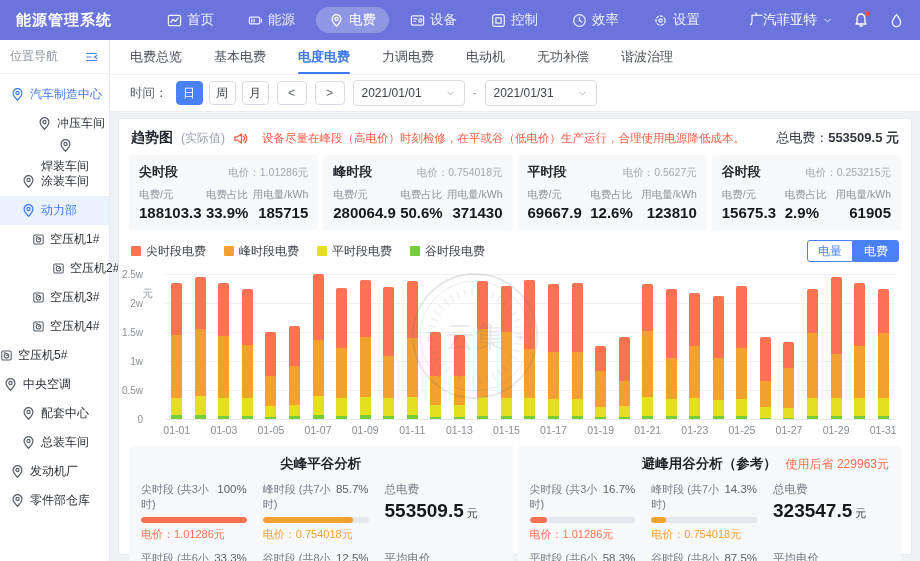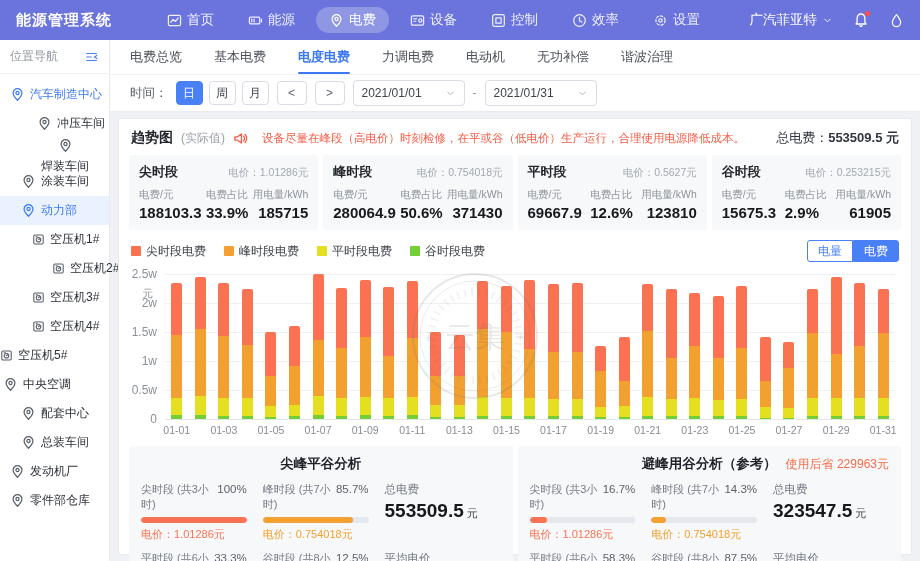--- a/index.html
+++ b/index.html
@@ -60,21 +60,21 @@
   .toggle { margin-left:auto; display:flex; }
   .toggle-btn { width:46px; height:22px; font-size:12px; display:flex; align-items:center; justify-content:center; cursor:pointer; border:1px solid #4a80f5; color:#4a80f5; background:#fff; }
   .toggle-btn:first-child { border-radius:3px 0 0 3px; }
   .toggle-btn:last-child { border-radius:0 3px 3px 0; }
   .toggle-btn.active { background:#4a80f5; color:#fff; }
   .chart { position:relative; height:172px; margin:4px 0 8px; }
   .grid-area { position:absolute; left:36px; right:6px; top:8px; height:145px; }
   .gridline { position:absolute; left:0; right:0; height:1px; background:#eef0f3; }
   .gridline.base { background:#e2e5ea; }
   .ylabels { position:absolute; left:0; top:8px; width:30px; height:145px; }
-  .ylab { position:absolute; right:2px; transform:translateY(-50%); font-size:12px; color:#8b9097; }
+  .ylab { position:absolute; right:16px; transform:translateY(-50%); font-size:10px; color:#8b9097; }
   .yunit { position:absolute; right:6px; top:13px; font-size:10.5px; color:#8b9097; }
   .bars { position:absolute; left:36px; right:6px; top:8px; height:145px; display:flex; align-items:flex-end; }
   .slot { flex:1; height:100%; position:relative; display:flex; align-items:flex-end; justify-content:center; }
   .stack { width:11px; display:flex; flex-direction:column-reverse; border-radius:2px 2px 0 0; overflow:hidden; }
   .xlab { position:absolute; bottom:-17px; left:50%; transform:translateX(-50%); font-size:10.5px; color:#878c93; white-space:nowrap; }
   .watermark { position:absolute; left:36%; top:2px; opacity:.55; pointer-events:none; }
   .analysis-row { display:flex; gap:5px; }
   .acard { flex:1; background:#f7f8fa; border-radius:3px; padding:9px 12px 10px; position:relative; }
   .acard-title { text-align:center; font-size:13.5px; font-weight:bold; color:#1f2329; }
   .save-text { position:absolute; right:12px; top:10px; font-size:12px; color:#f66c48; }

